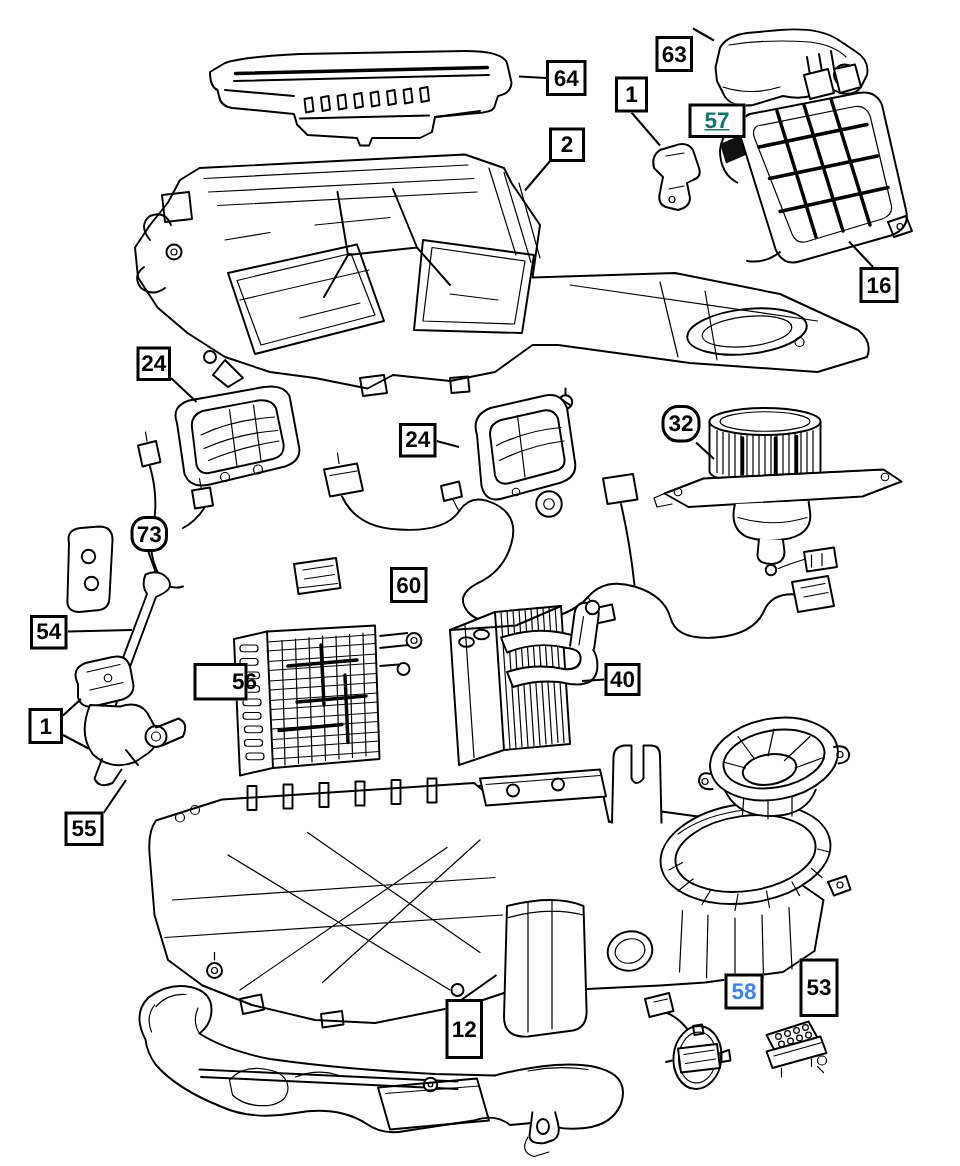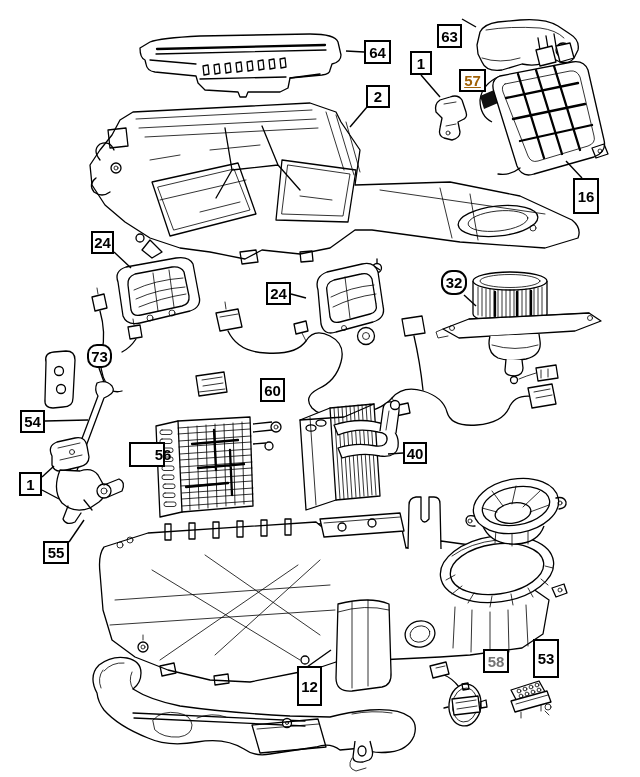--- a/index.html
+++ b/index.html
@@ -310,30 +310,30 @@
         <line x1="42" y1="490" x2="59" y2="499" stroke="#000000"></line>
         <line x1="69" y1="542" x2="84" y2="520" stroke="#000000"></line>
         <line x1="307" y1="667" x2="331" y2="650" stroke="#000000"></line>
       </g>
   </svg>
 
   <div id="callout-layer">
       <div class="callout" style="left: 437px; top: 24px; width: 25px; height: 24px; border-color: rgb(0, 0, 0); color: rgb(0, 0, 0);">63</div>
       <div class="callout" style="left: 364px; top: 40px; width: 27px; height: 24px; border-color: rgb(0, 0, 0); color: rgb(0, 0, 0);">64</div>
       <div class="callout" style="left: 410px; top: 51px; width: 22px; height: 24px; border-color: rgb(0, 0, 0); color: rgb(0, 0, 0);">1</div>
-      <div class="callout" style="left: 459px; top: 69px; width: 27px; height: 23px; border-color: rgb(0, 0, 0); color: #a16207; text-decoration: underline;">57</div>
+      <div class="callout" style="left: 459px; top: 69px; width: 38px; height: 23px; border-color: rgb(0, 0, 0); color: #0f766e; text-decoration: underline;">57</div>
       <div class="callout" style="left: 366px; top: 85px; width: 24px; height: 23px; border-color: rgb(0, 0, 0); color: rgb(0, 0, 0);">2</div>
-      <div class="callout" style="left: 573px; top: 178px; width: 26px; height: 36px; border-color: rgb(0, 0, 0); color: rgb(0, 0, 0);">16</div>
+      <div class="callout" style="left: 573px; top: 178px; width: 26px; height: 24px; border-color: rgb(0, 0, 0); color: rgb(0, 0, 0);">16</div>
       <div class="callout" style="left: 91px; top: 231px; width: 23px; height: 23px; border-color: rgb(0, 0, 0); color: rgb(0, 0, 0);">24</div>
       <div class="callout" style="left: 266px; top: 282px; width: 25px; height: 23px; border-color: rgb(0, 0, 0); color: rgb(0, 0, 0);">24</div>
       <div class="callout" style="left: 441px; top: 270px; width: 26px; height: 25px; border-color: rgb(0, 0, 0); color: rgb(0, 0, 0); border-radius: 11px;">32</div>
       <div class="callout" style="left: 87px; top: 344px; width: 25px; height: 24px; border-color: rgb(0, 0, 0); color: rgb(0, 0, 0); border-radius: 10px;">73</div>
       <div class="callout" style="left: 260px; top: 378px; width: 25px; height: 24px; border-color: rgb(0, 0, 0); color: rgb(0, 0, 0);">60</div>
       <div class="callout" style="left: 20px; top: 410px; width: 25px; height: 23px; border-color: rgb(0, 0, 0); color: rgb(0, 0, 0);">54</div>
       <div class="callout" style="left: 129px; top: 442px; width: 23px; height: 25px; border-color: rgb(0, 0, 0); color: rgb(0, 0, 0); padding-left: 32px;">56</div>
       <div class="callout" style="left: 403px; top: 442px; width: 24px; height: 22px; border-color: rgb(0, 0, 0); color: rgb(0, 0, 0);">40</div>
       <div class="callout" style="left: 19px; top: 472px; width: 23px; height: 24px; border-color: rgb(0, 0, 0); color: rgb(0, 0, 0);">1</div>
       <div class="callout" style="left: 43px; top: 541px; width: 26px; height: 23px; border-color: rgb(0, 0, 0); color: rgb(0, 0, 0);">55</div>
       <div class="callout" style="left: 297px; top: 666px; width: 25px; height: 40px; border-color: rgb(0, 0, 0); color: rgb(0, 0, 0);">12</div>
-      <div class="callout" style="left: 483px; top: 649px; width: 26px; height: 24px; border-color: rgb(0, 0, 0); color: #737373;">58</div>
+      <div class="callout" style="left: 483px; top: 649px; width: 26px; height: 24px; border-color: rgb(0, 0, 0); color: #3b82f6;">58</div>
       <div class="callout" style="left: 533px; top: 639px; width: 26px; height: 39px; border-color: rgb(0, 0, 0); color: rgb(0, 0, 0);">53</div>
     </div>
 </div>
 
 </body></html>

